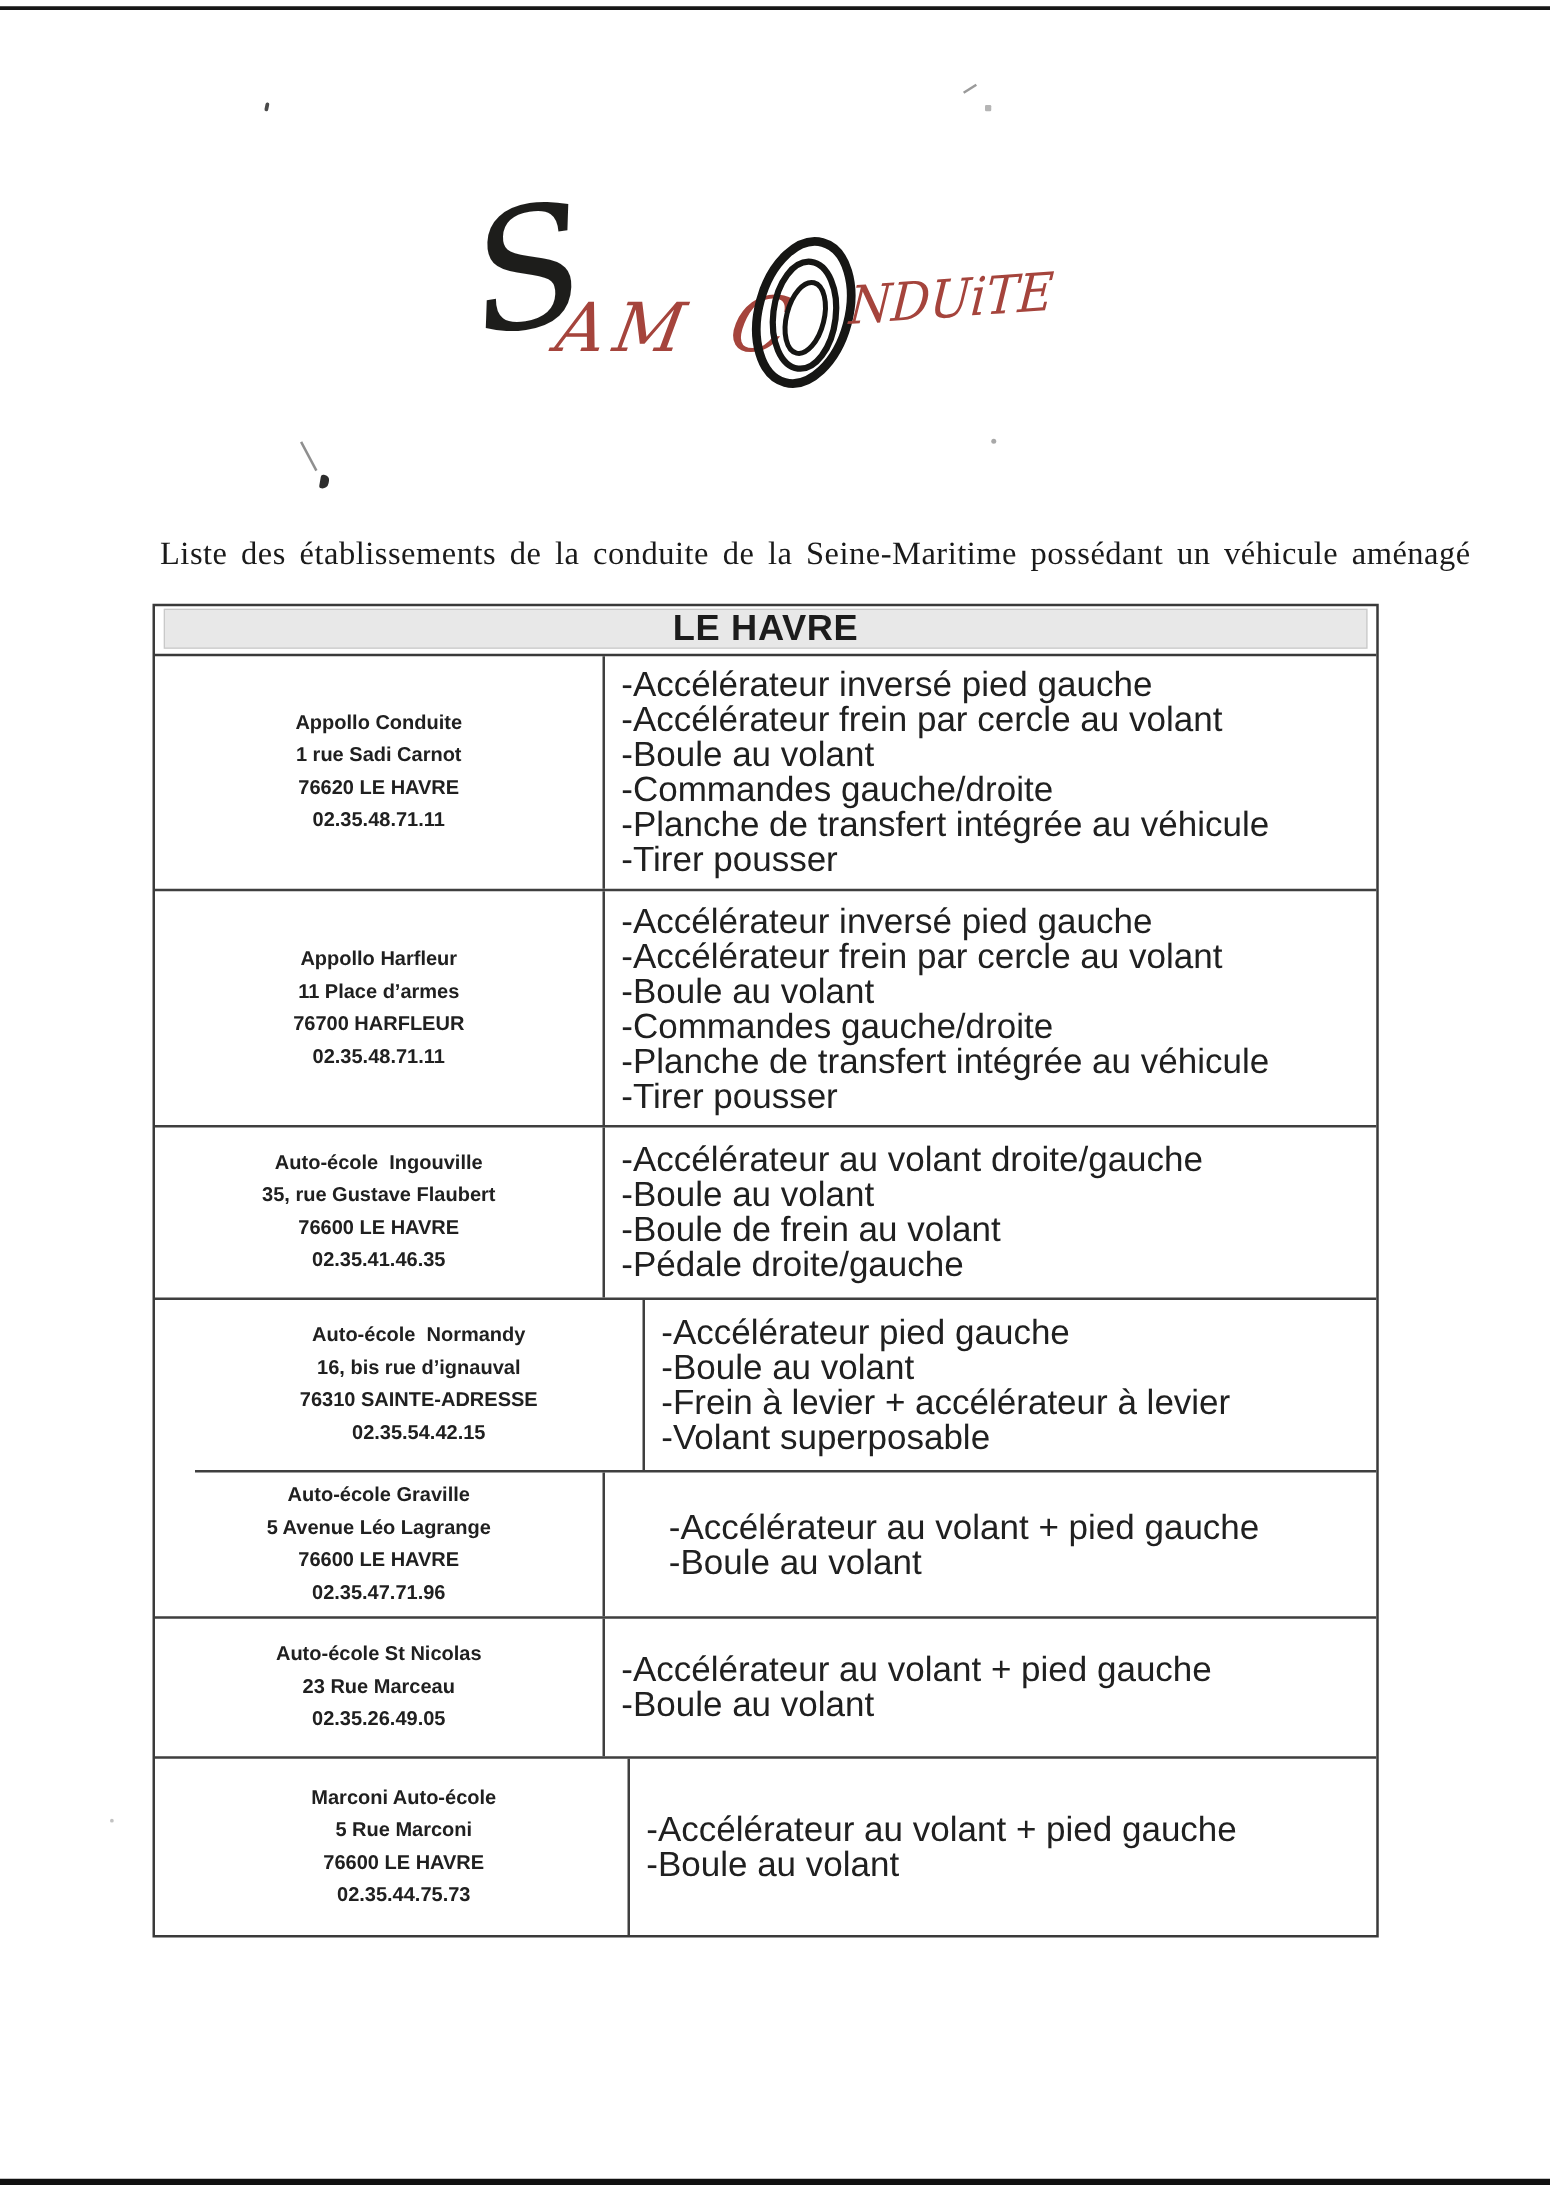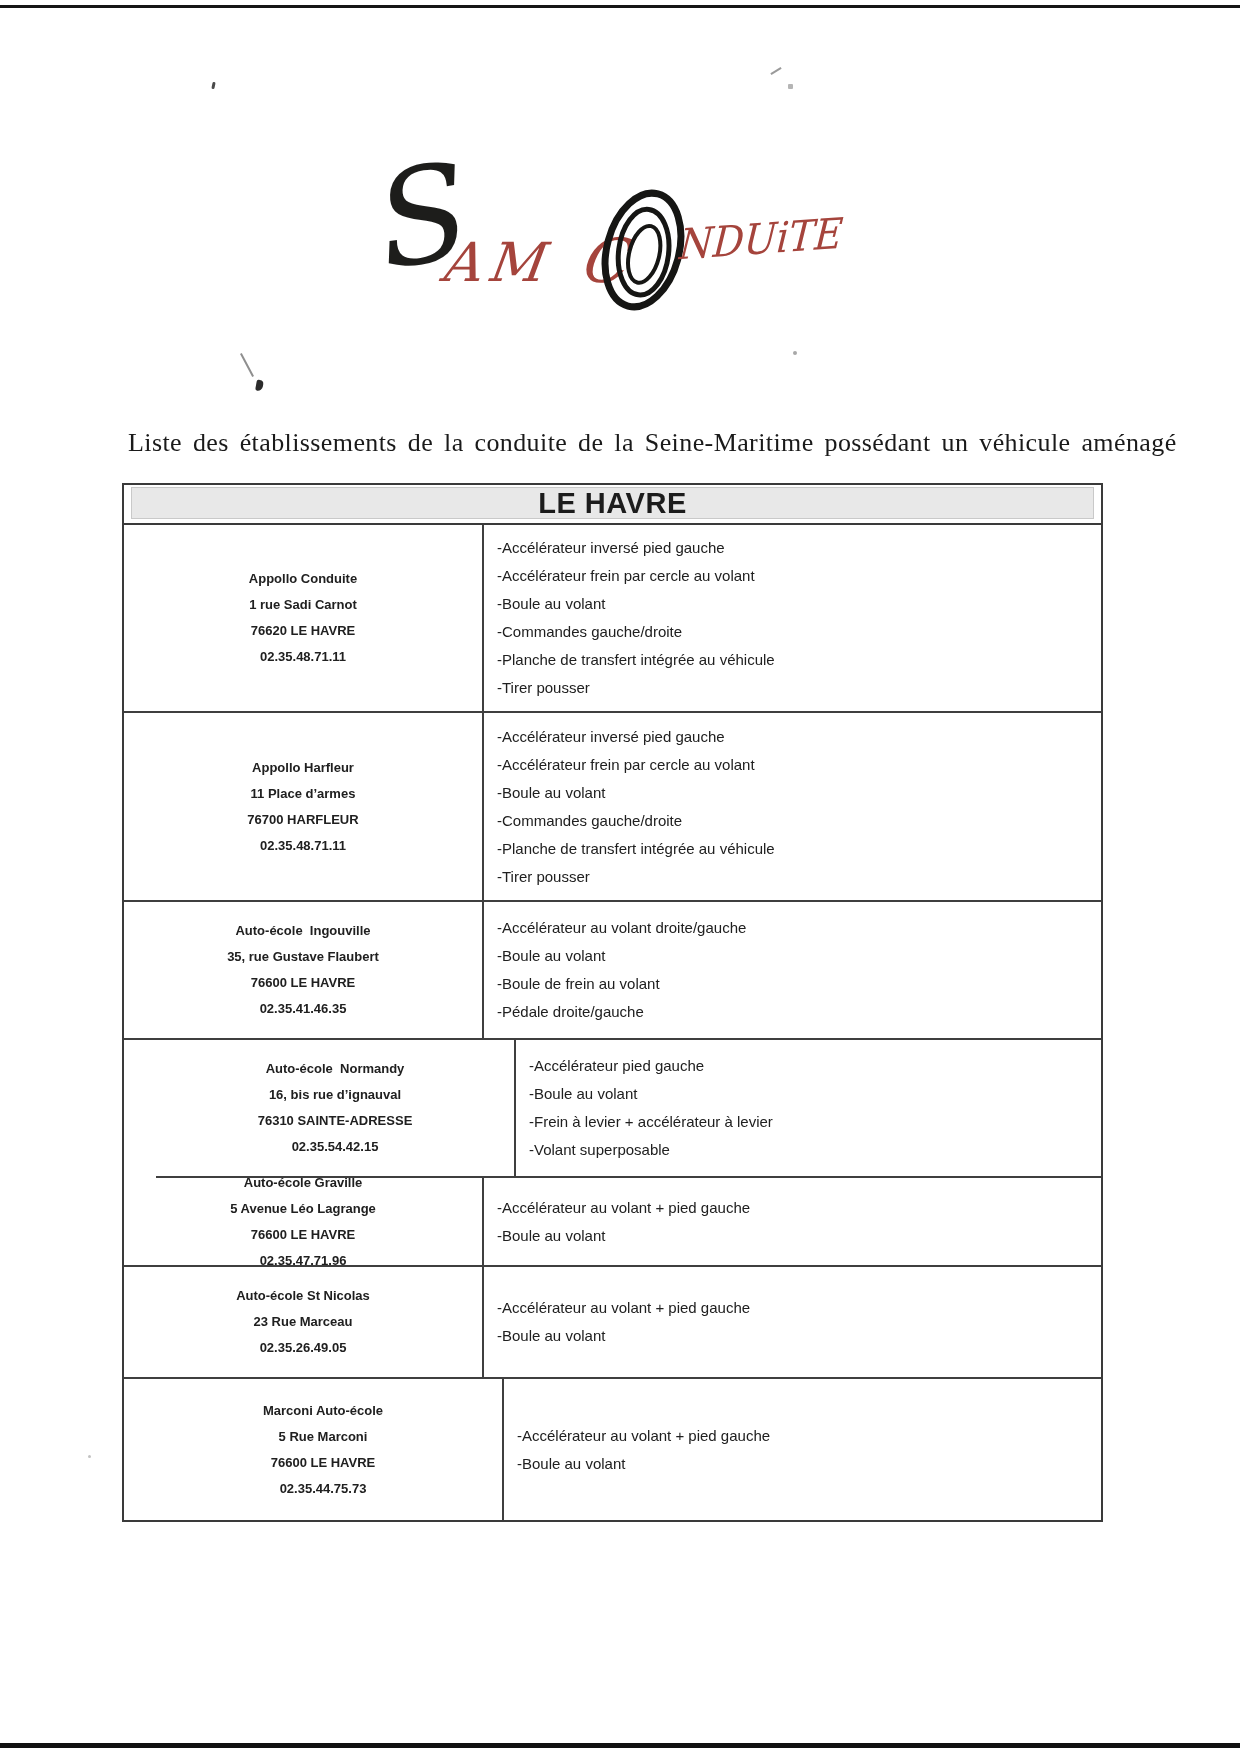--- a/index.html
+++ b/index.html
@@ -46,23 +46,23 @@
   .schools-table { position:absolute; left:122px; top:483px; width:981px;
                    border:2px solid #3a3a3a; background:#ffffff; }
   .thead { height:40px; border-bottom:2px solid #3a3a3a; padding:2px 7px 4px; }
   .thead-band { height:100%; background:#e8e8e8; border:1px solid #c9c9c9;
                 display:flex; align-items:center; justify-content:center;
                 font-size:29px; font-weight:bold; letter-spacing:0.5px; color:#1c1c1c; }
   .trow { display:flex; border-bottom:2px solid #3f3f3f; }
   .trow:last-child { border-bottom:none; }
   .cell { display:flex; flex-direction:column; justify-content:center; }
   .cell-left { width:360px; border-right:2px solid #3f3f3f; text-align:center;
-               font-weight:bold; font-size:13px; line-height:26px; padding:6px 4px; }
+               font-weight:bold; font-size:16px; line-height:26px; padding:6px 4px; }
   .school-line { white-space:pre-wrap; }
-  .cell-right { flex:1; font-size:15px; line-height:28px; padding:8px 10px 8px 13px; }
+  .cell-right { flex:1; font-size:28px; line-height:28px; padding:8px 10px 8px 13px; }
 </style>
 </head>
 <body>
 
 <div class="edge-top"></div>
 <div class="edge-bottom"></div>
 
 <div class="artifact art-apos1"></div>
 <div class="artifact art-tick1"></div>
 <div class="artifact art-tick2"></div>
@@ -145,21 +145,21 @@
           <div class="school-line">76310 SAINTE-ADRESSE</div>
           <div class="school-line">02.35.54.42.15</div>
         </div>
         <div class="cell cell-right">
           <div class="feature-line">-Accélérateur pied gauche</div>
           <div class="feature-line">-Boule au volant</div>
           <div class="feature-line">-Frein à levier + accélérateur à levier</div>
           <div class="feature-line">-Volant superposable</div>
         </div>
       </div>
-      <div class="trow" style="height: 89px;">
+      <div class="trow" style="height: 117px; gap: 38px;">
         <div class="cell cell-left">
           <div class="school-line">Auto-école Graville</div>
           <div class="school-line">5 Avenue Léo Lagrange</div>
           <div class="school-line">76600 LE HAVRE</div>
           <div class="school-line">02.35.47.71.96</div>
         </div>
         <div class="cell cell-right">
           <div class="feature-line">-Accélérateur au volant + pied gauche</div>
           <div class="feature-line">-Boule au volant</div>
         </div>

